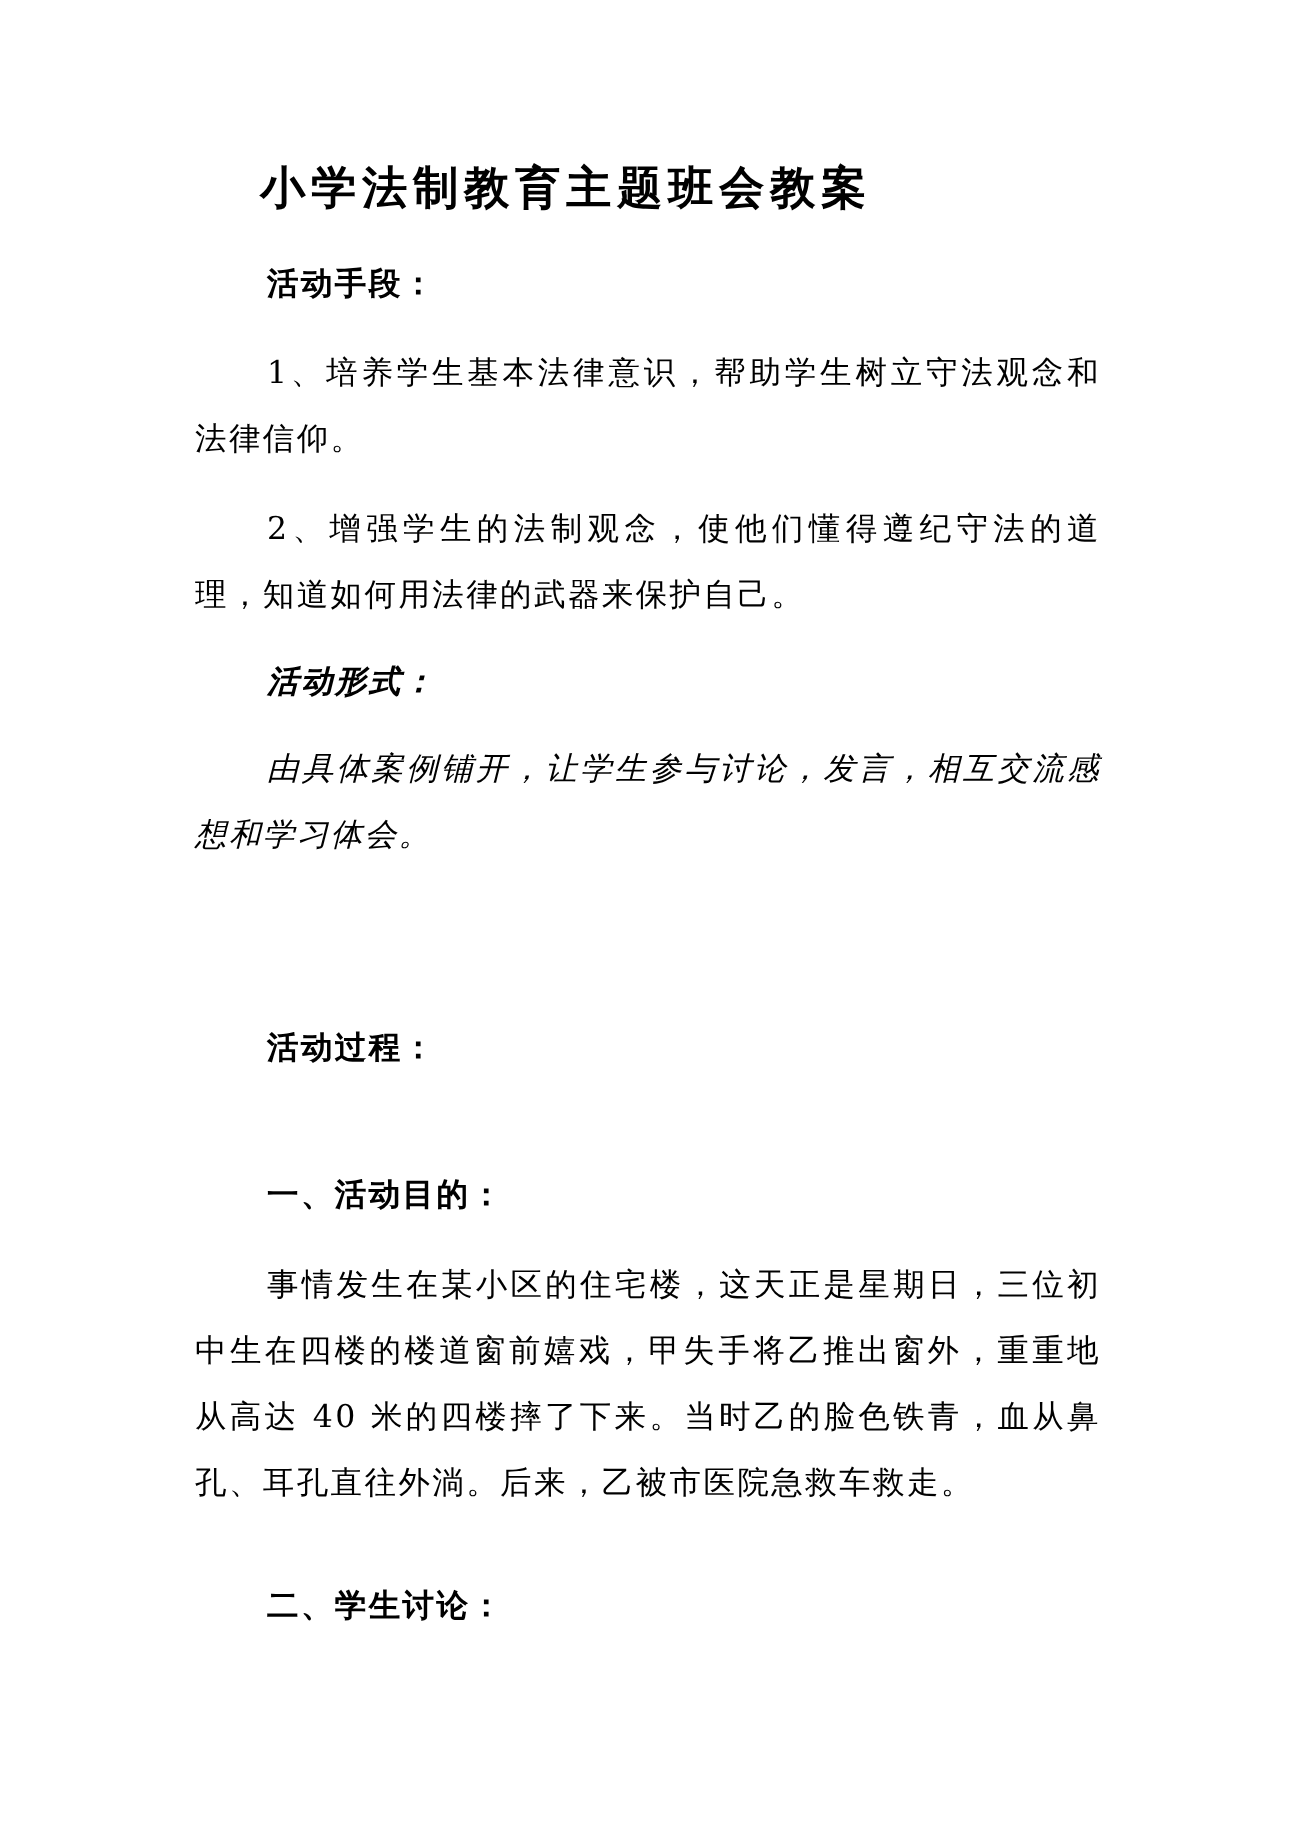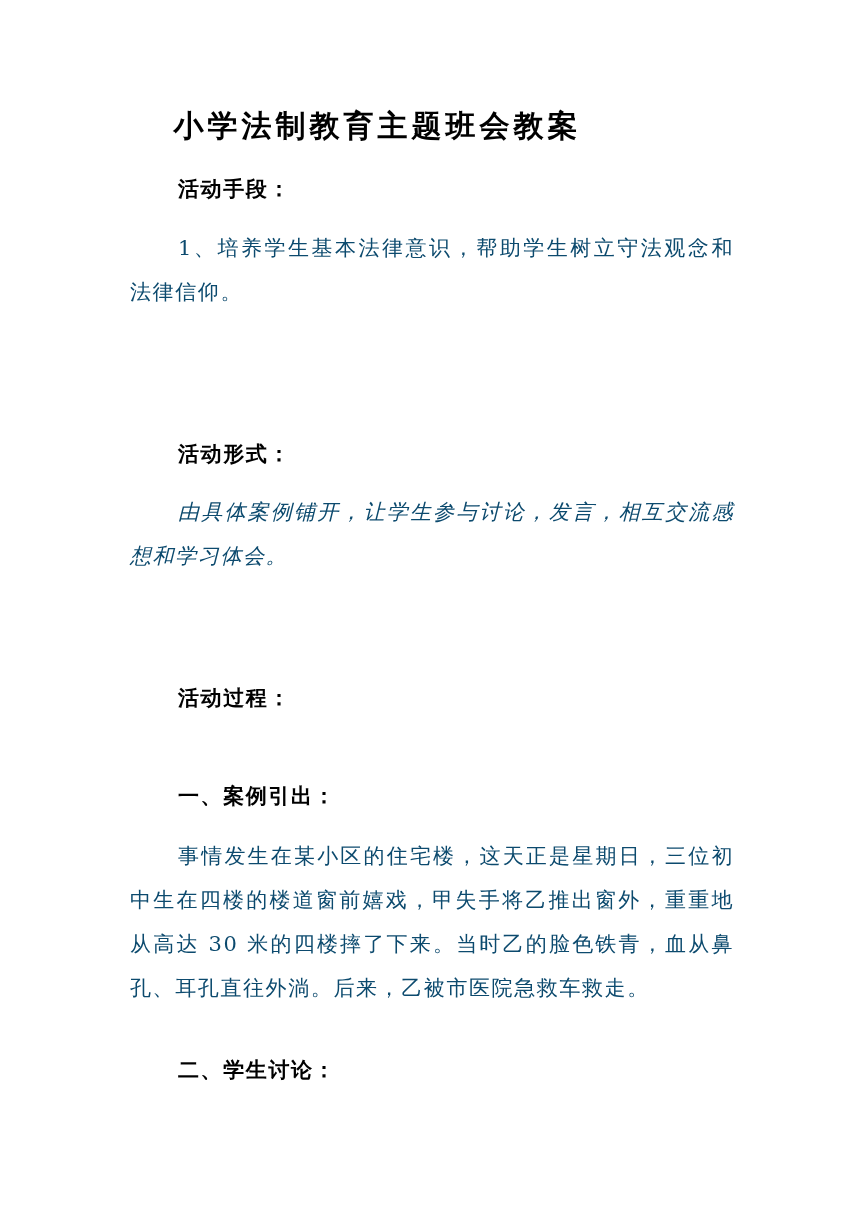--- a/index.html
+++ b/index.html
@@ -43,42 +43,43 @@
       letter-spacing: 1.6px;
       text-align: justify;
     }
     .heading {
       font-weight: bold;
       text-indent: 48px;
       color: #000;
     }
     .para {
       text-indent: 48px;
-      color: #0c4a6e;
+      color: #000000;
     }
   </style>
 </head>
 <body>
 
 <div class="page">
 
   <div class="title">小学法制教育主题班会教案</div>
 
   <div class="block heading" style="top:167px;">活动手段：</div>
 
   <div class="block para" style="top:226px;">1、培养学生基本法律意识，帮助学生树立守法观念和法律信仰。</div>
 
+  <div class="block para" style="top:330px;">2、增强学生的法制观念，使他们懂得遵纪守法的道理，知道如何用法律的武器来保护自己。</div>
 
-  <div class="block heading" style="top:432px;">活动形式：</div>
+  <div class="block heading" style="top:432px;font-style:italic;">活动形式：</div>
 
   <div class="block para" style="top:490px;font-style:italic;">由具体案例铺开，让学生参与讨论，发言，相互交流感想和学习体会。</div>
 
 
 
   <div class="block heading" style="top:676px;">活动过程：</div>
 
-  <div class="block heading" style="top:774px;">一、案例引出：</div>
+  <div class="block heading" style="top:774px;">一、活动目的：</div>
 
-  <div class="block para" style="top:834px;">事情发生在某小区的住宅楼，这天正是星期日，三位初中生在四楼的楼道窗前嬉戏，甲失手将乙推出窗外，重重地从高达 30 米的四楼摔了下来。当时乙的脸色铁青，血从鼻孔、耳孔直往外淌。后来，乙被市医院急救车救走。</div>
+  <div class="block para" style="top:834px;">事情发生在某小区的住宅楼，这天正是星期日，三位初中生在四楼的楼道窗前嬉戏，甲失手将乙推出窗外，重重地从高达 40 米的四楼摔了下来。当时乙的脸色铁青，血从鼻孔、耳孔直往外淌。后来，乙被市医院急救车救走。</div>
 
   <div class="block heading" style="top:1048px;">二、学生讨论：</div>
 
 </div>
 
 </body></html>

